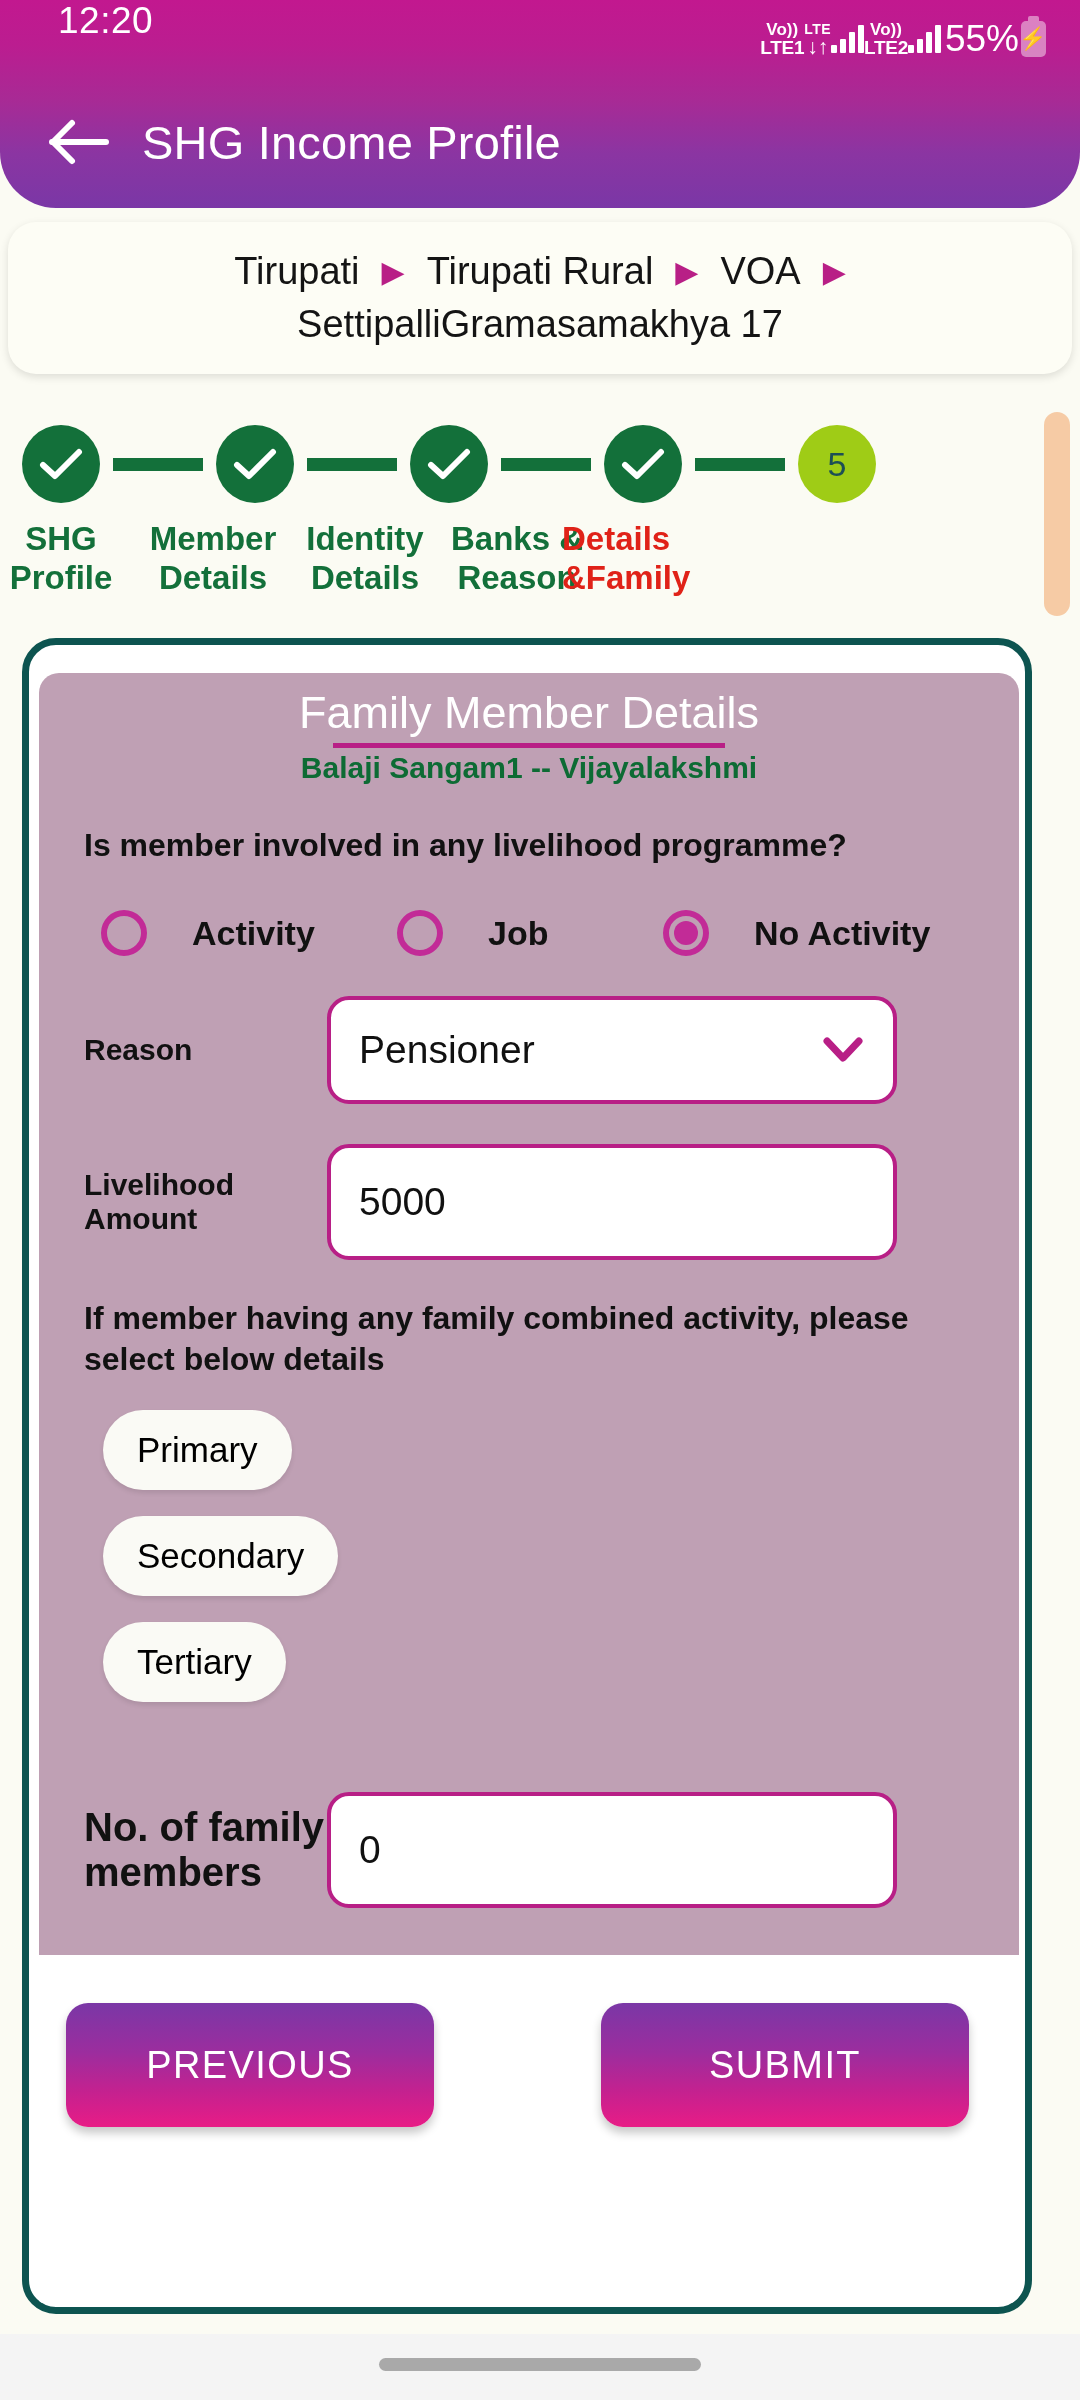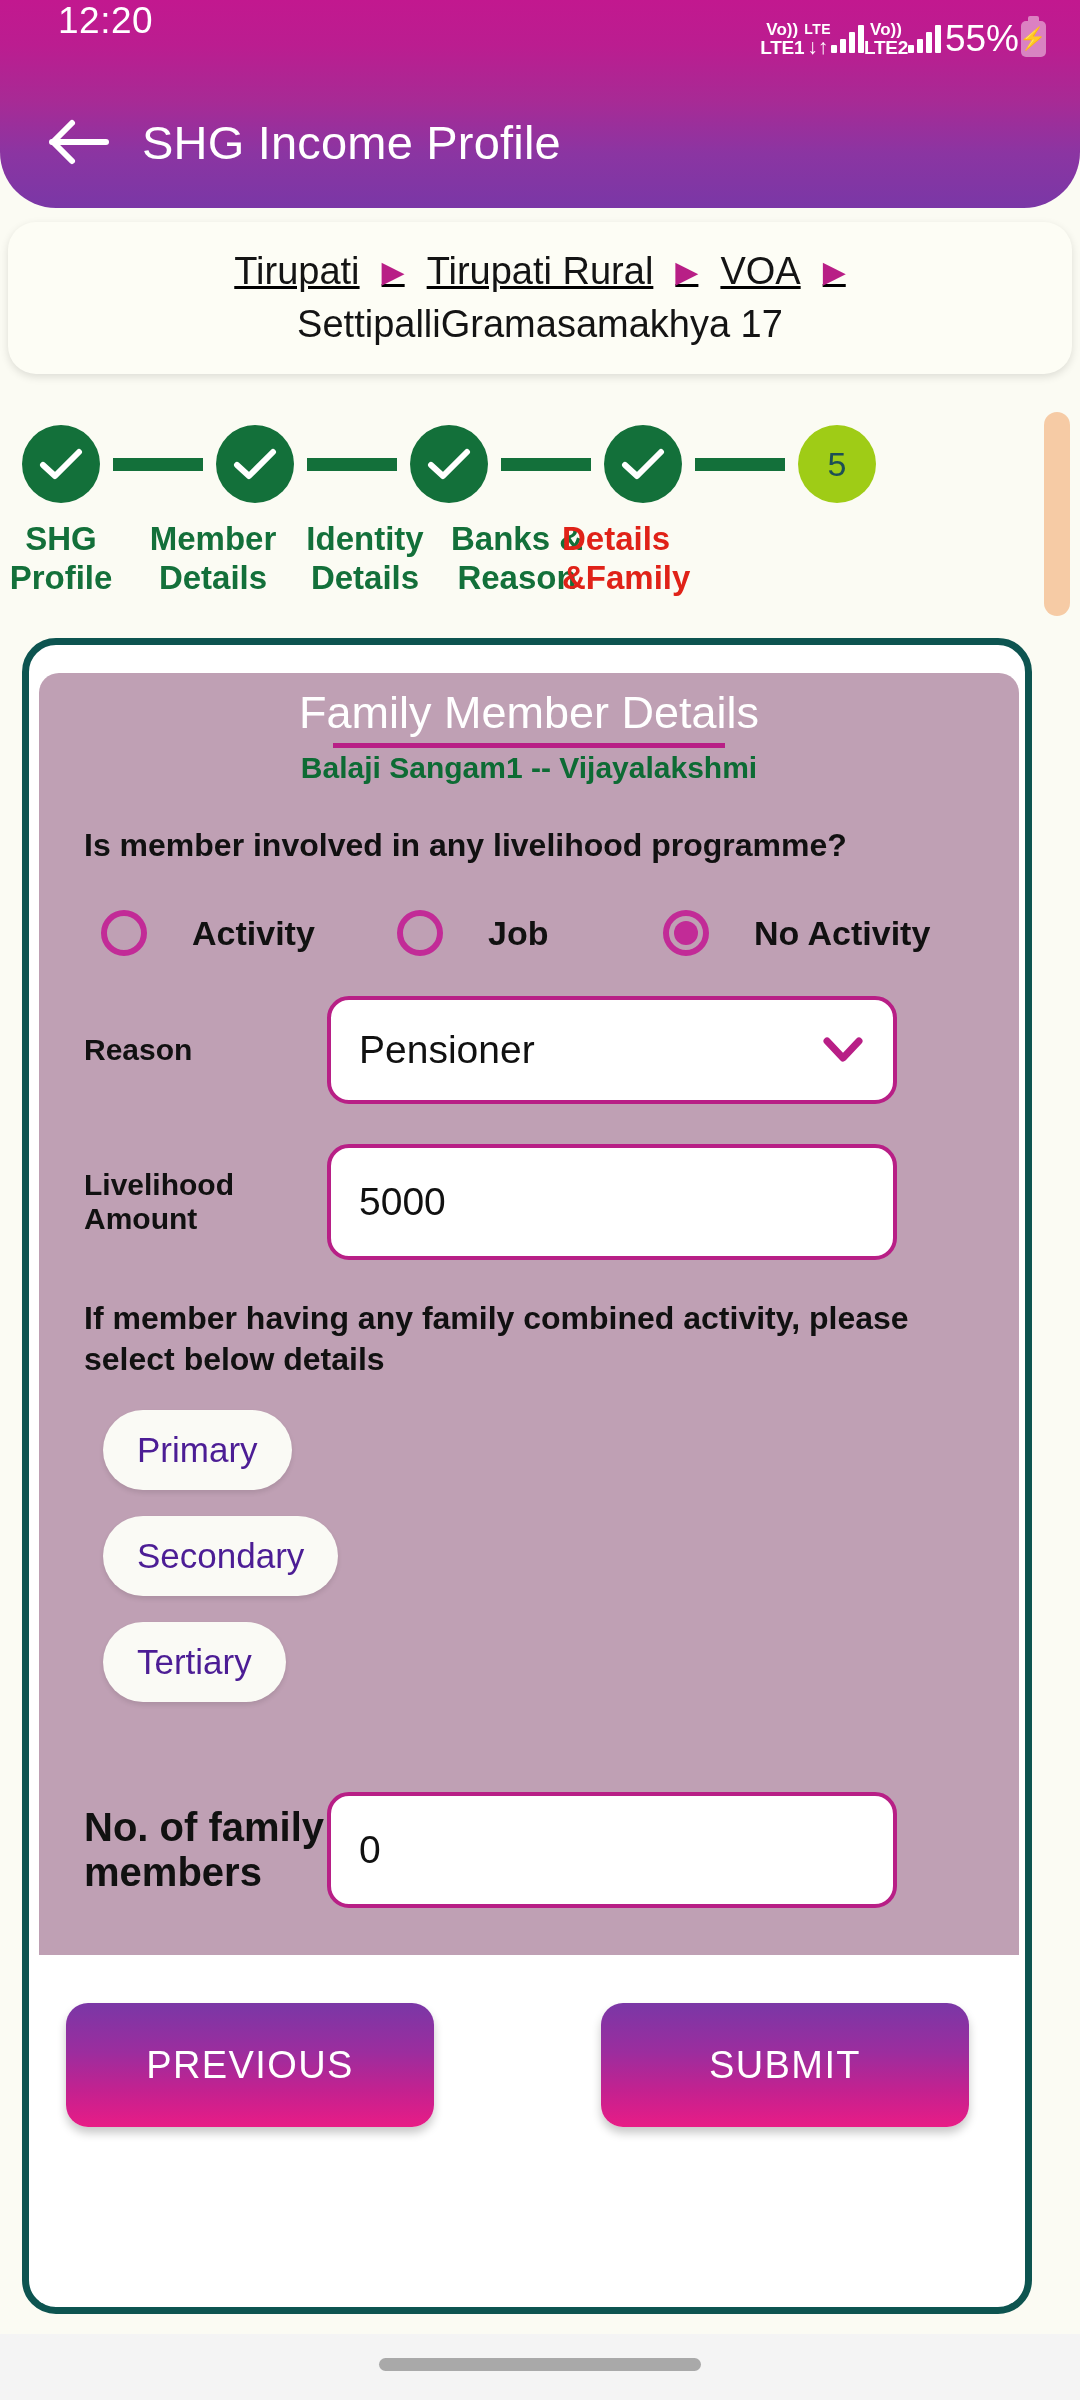--- a/index.html
+++ b/index.html
@@ -51,21 +51,21 @@
   .backbtn svg { width: 62px; height: 48px; }
   .apptitle { color: #fff; font-size: 47px; margin-left: 26px; letter-spacing: .2px; }
 
   
   .crumbcard {
     position: absolute; left: 8px; top: 222px; width: 1064px; height: 152px;
     background: #fdfdf5; border-radius: 28px;
     box-shadow: 0 3px 8px rgba(0,0,0,.12);
     display: flex; flex-direction: column; align-items: center; justify-content: center;
   }
-  .crumbline1 { display: flex; align-items: center; gap: 22px; text-decoration: underline; }
+  .crumbline1 { display: flex; align-items: center; gap: 22px; }
   .crumb { font-size: 38px; color: #141414; }
   .crumbsep { color: #b81f86; font-size: 30px; line-height: 1; }
   .crumbline2 { font-size: 38px; color: #141414; margin-top: 10px; }
 
   
   .stepper { position: absolute; left: 0; top: 415px; width: 1080px; height: 215px; }
   .steprow { position: absolute; left: 22px; top: 10px; display: flex; align-items: center; }
   .node { width: 78px; height: 78px; border-radius: 50%; display: flex; align-items: center;
           justify-content: center; flex: 0 0 auto; }
   .node.done { background: #13703a; }
@@ -122,21 +122,21 @@
   .inputbox.tall { height: 116px; }
   .chev { position: absolute; right: 30px; top: 50%; transform: translateY(-50%); }
   .chev svg { width: 40px; height: 26px; display: block; }
 
   .note { font-size: 32px; font-weight: bold; color: #111; padding: 0 60px 0 45px;
           margin-top: 38px; line-height: 1.28; }
 
   .chips { padding-left: 64px; margin-top: 30px; }
   .chip { display: inline-flex; align-items: center; justify-content: center;
           height: 80px; padding: 12px 34px; background: #fafaf5; border-radius: 42px;
-          font-size: 35px; color: #4c1d95; margin-bottom: 26px;
+          font-size: 35px; color: #000000; margin-bottom: 26px;
           box-shadow: 0 3px 5px rgba(0,0,0,.10); }
   .chip-wrap { display: block; }
 
   .famrow { display: flex; align-items: center; margin-top: 64px; padding-left: 45px; }
   .famlabel { font-size: 40px; font-weight: bold; color: #111; width: 243px; flex: 0 0 auto; }
 
   .btnbar { position: absolute; left: 10px; top: 1318px; width: 980px; height: 340px;
             background: #ffffff; }
   .btn {
     position: absolute; top: 40px; width: 368px; height: 124px; border-radius: 22px;

